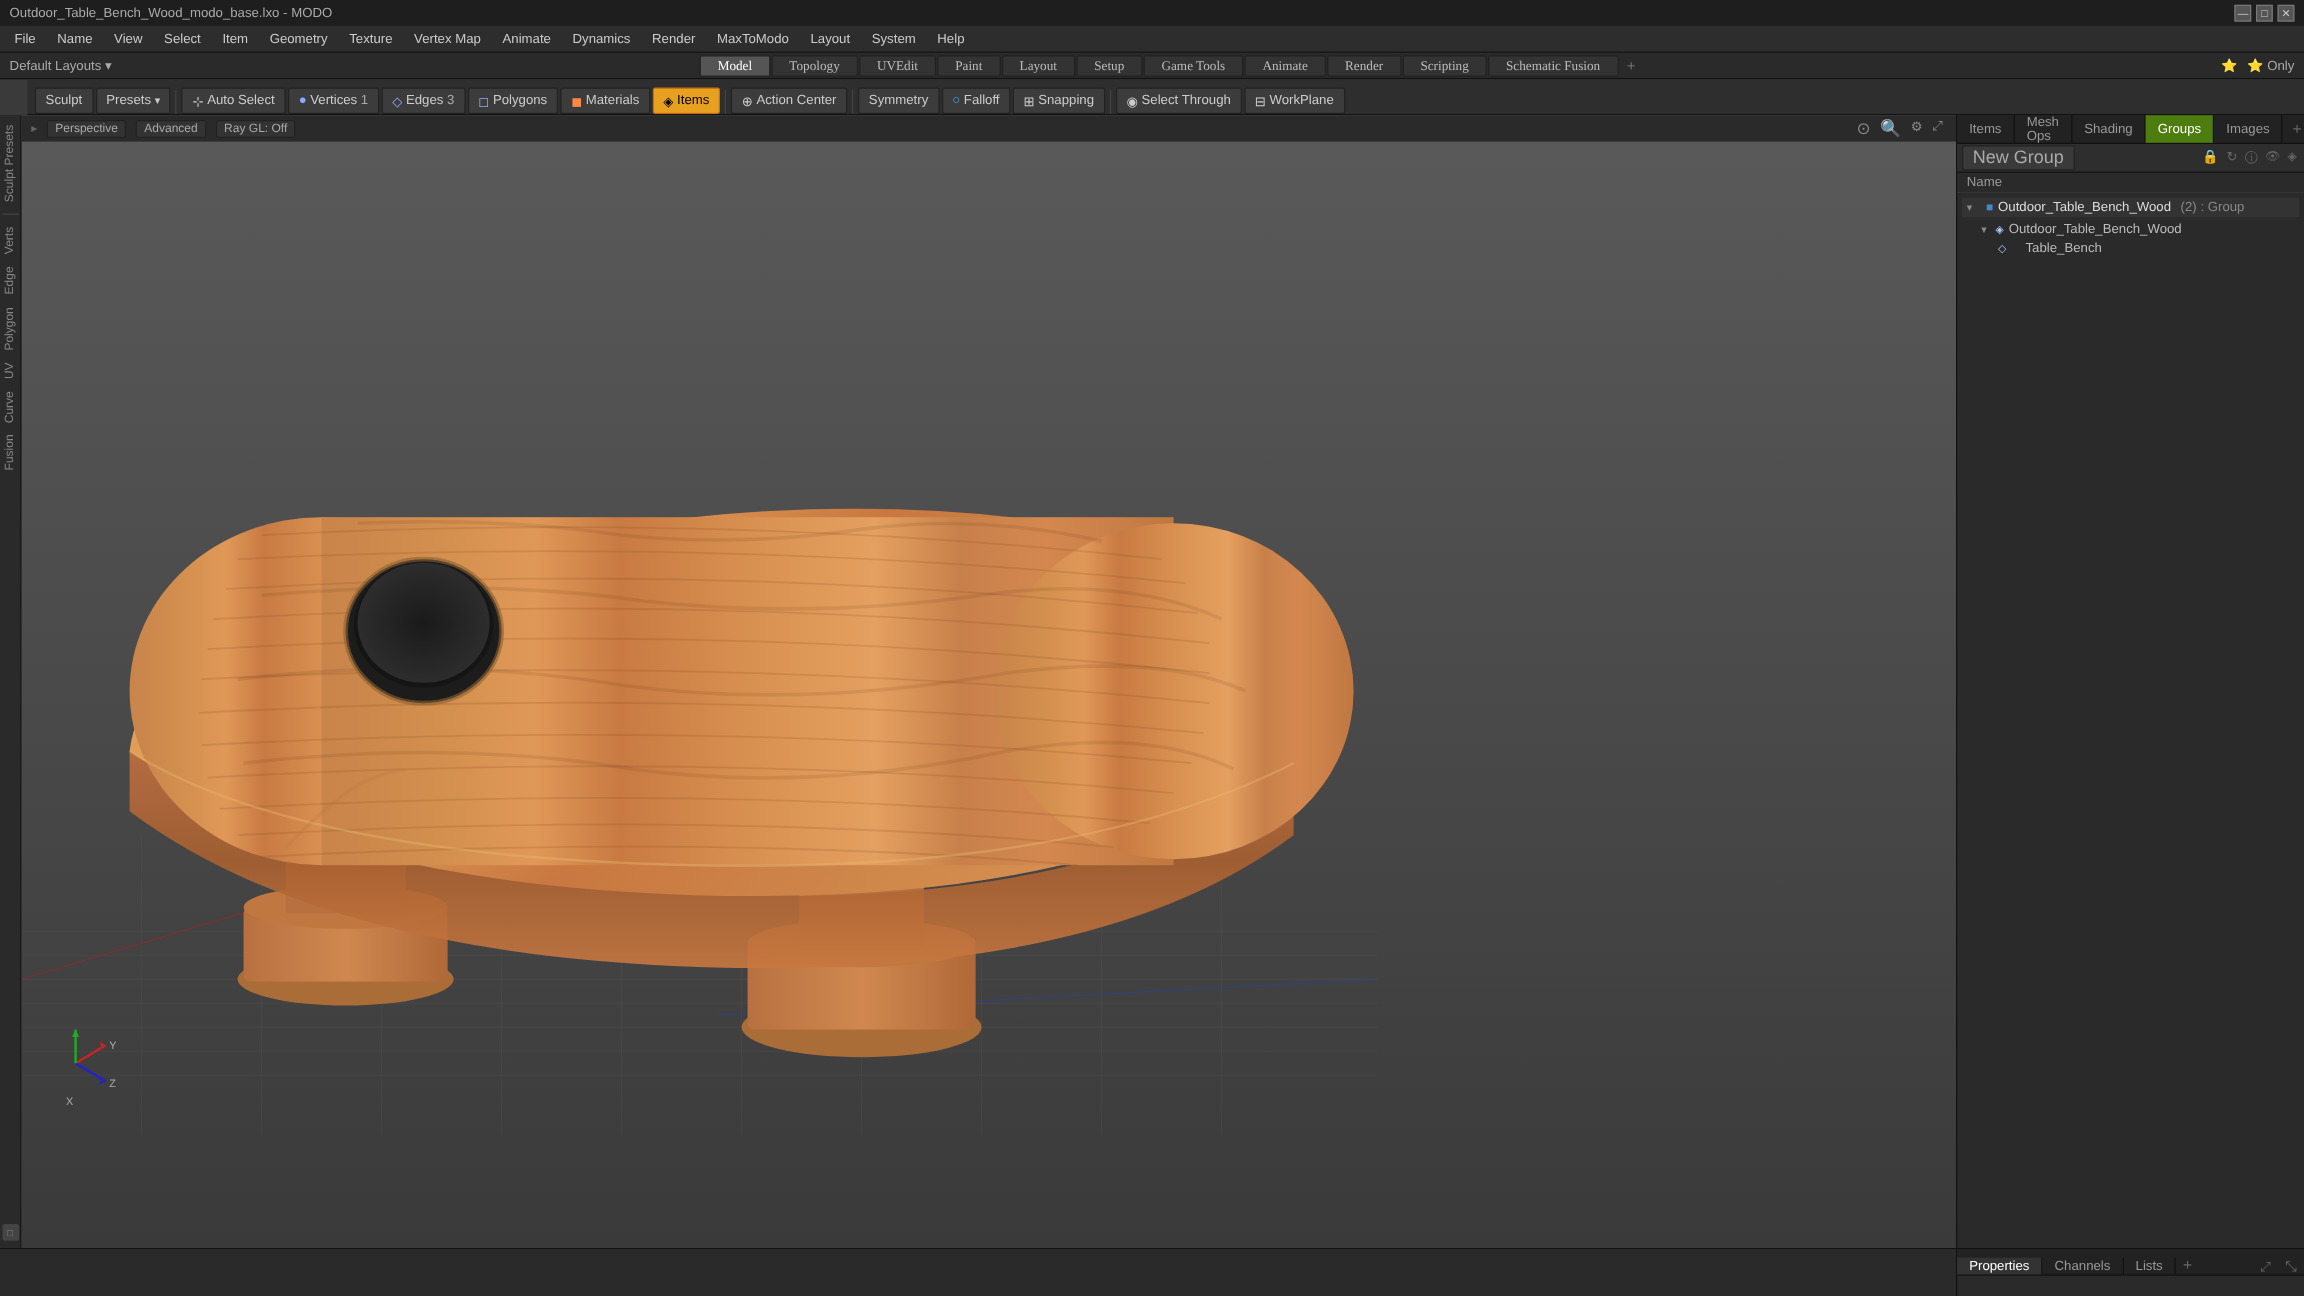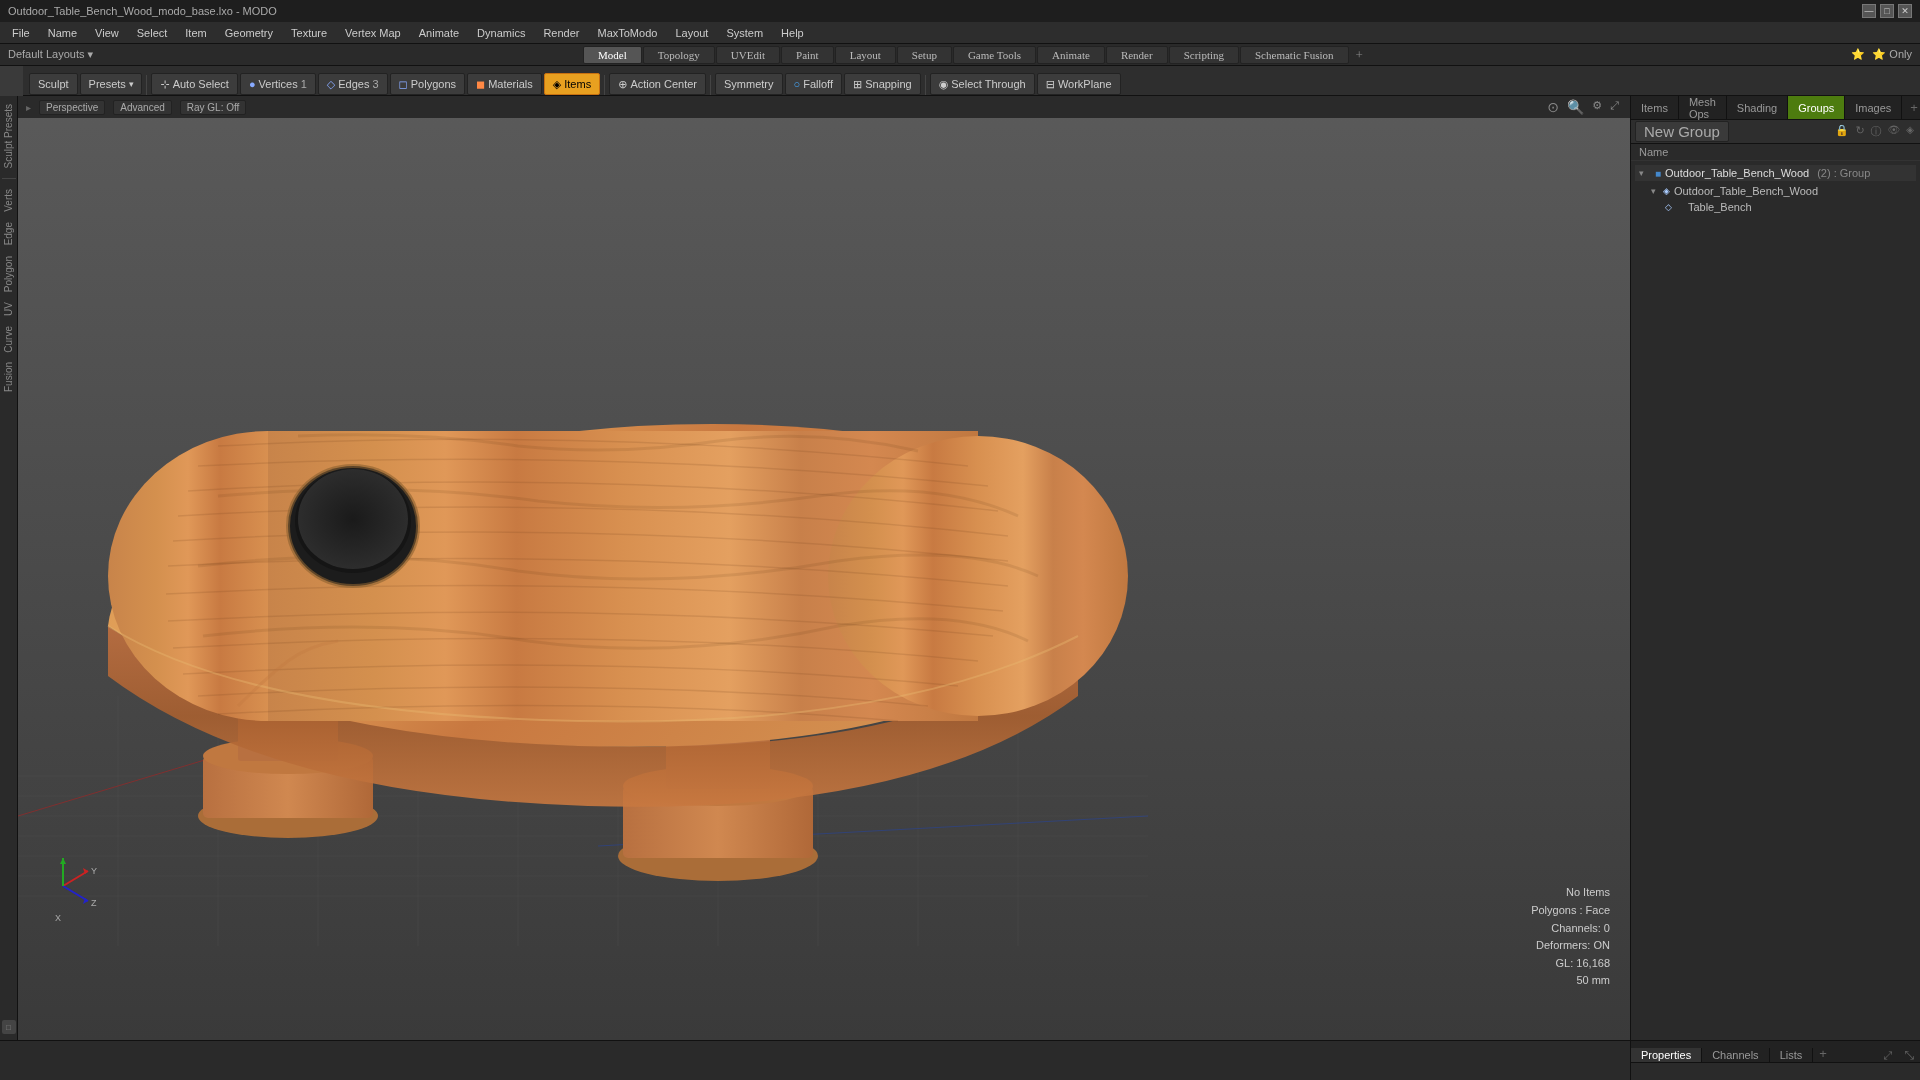--- a/index.html
+++ b/index.html
@@ -638,28 +638,20 @@
         <polygon points="25,-15 20,-18 22,-12" fill="#cc2222"></polygon>
         <polygon points="25,15 20,18 22,12" fill="#2222cc"></polygon>
         <polygon points="0,-28 -3,-22 3,-22" fill="#22aa22"></polygon>
         <text x="-8" y="35" fill="#aaa" font-size="9">X</text>
         <text x="28" y="-12" fill="#aaa" font-size="9">Y</text>
         <text x="28" y="20" fill="#aaa" font-size="9">Z</text>
       </g>
     </svg>
 
     
-    <div id="viewport-stats">
-      <div style="text-align:right;">No Items</div>
-      <div>Polygons : Face</div>
-      <div>Channels: 0</div>
-      <div>Deformers: ON</div>
-      <div>GL: 16,168</div>
-      <div>50 mm</div>
-    </div>
   </div>
 
   <div id="right-panel">
 
     <div id="right-panel-tabs">
       <div class="rp-tab">Items</div>
       <div class="rp-tab">Mesh Ops</div>
       <div class="rp-tab">Shading</div>
       <div class="rp-tab active">Groups</div>
       <div class="rp-tab">Images</div>

